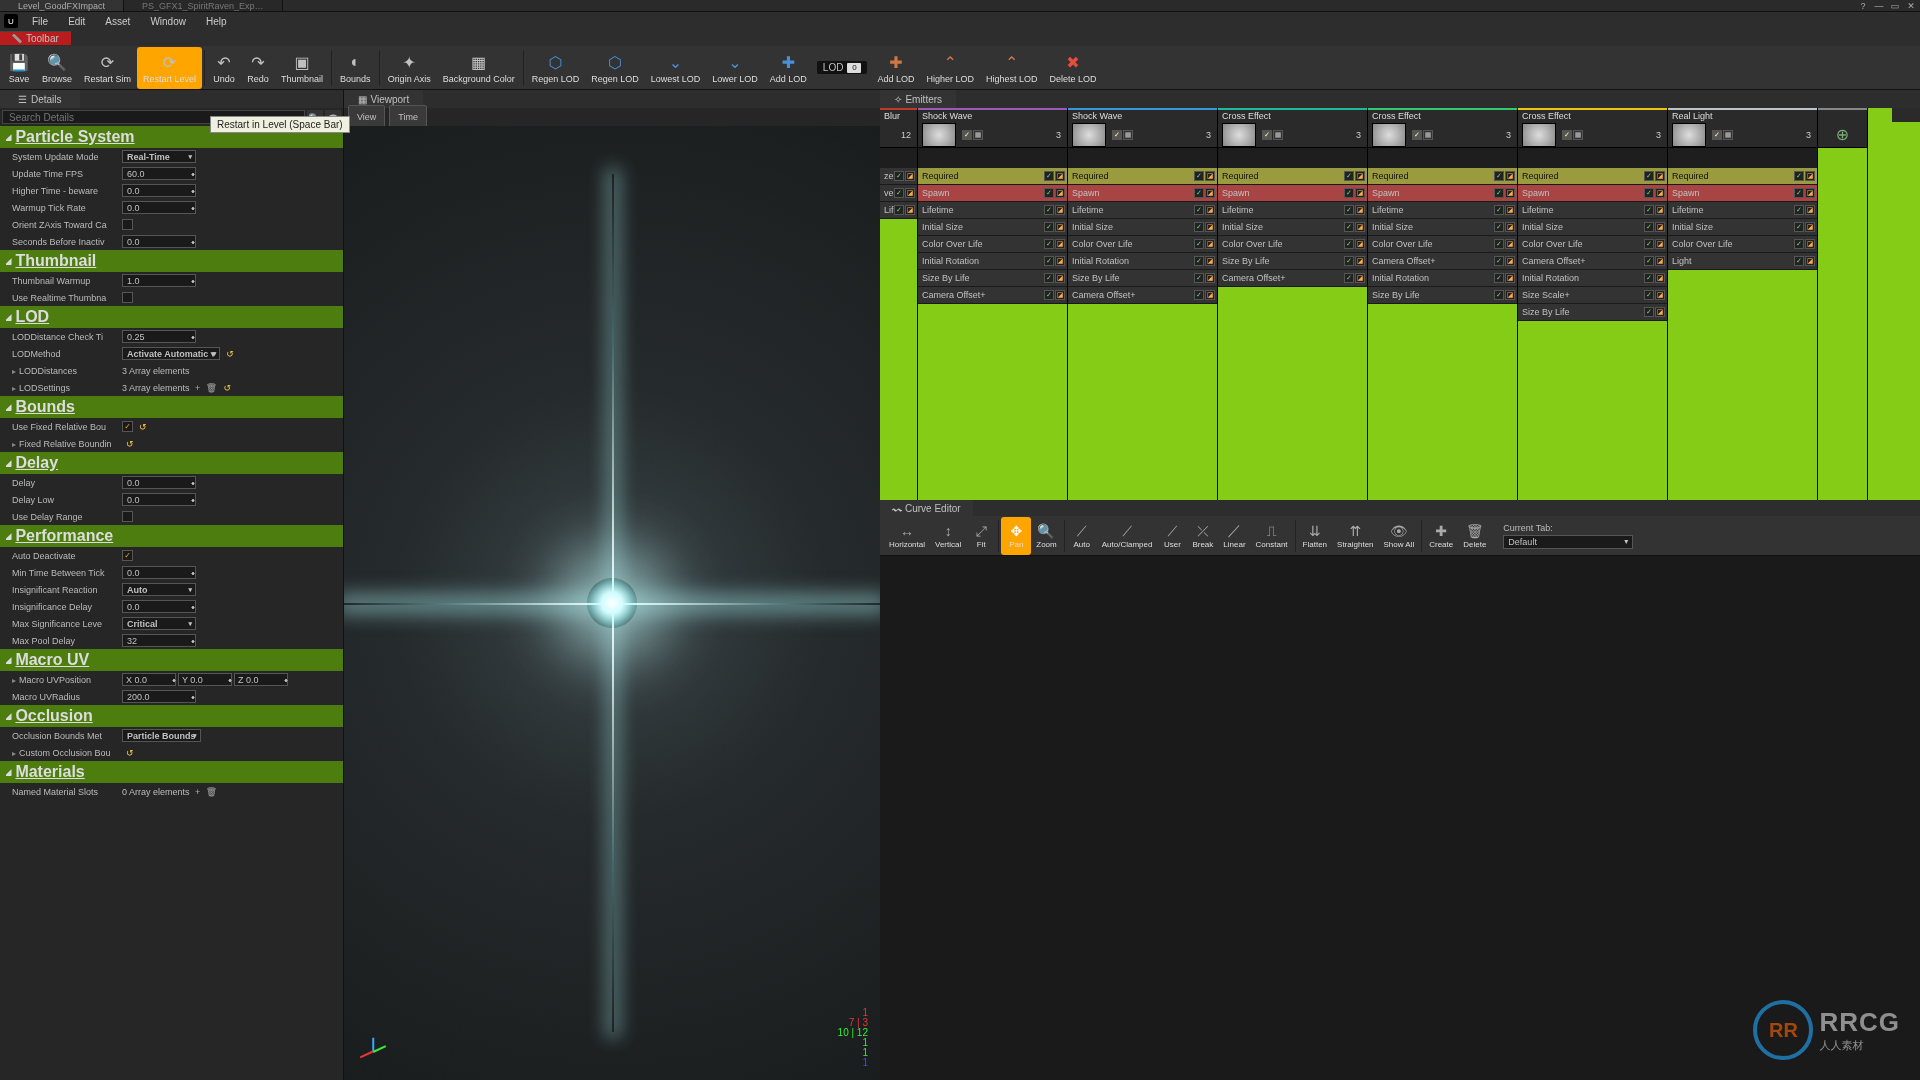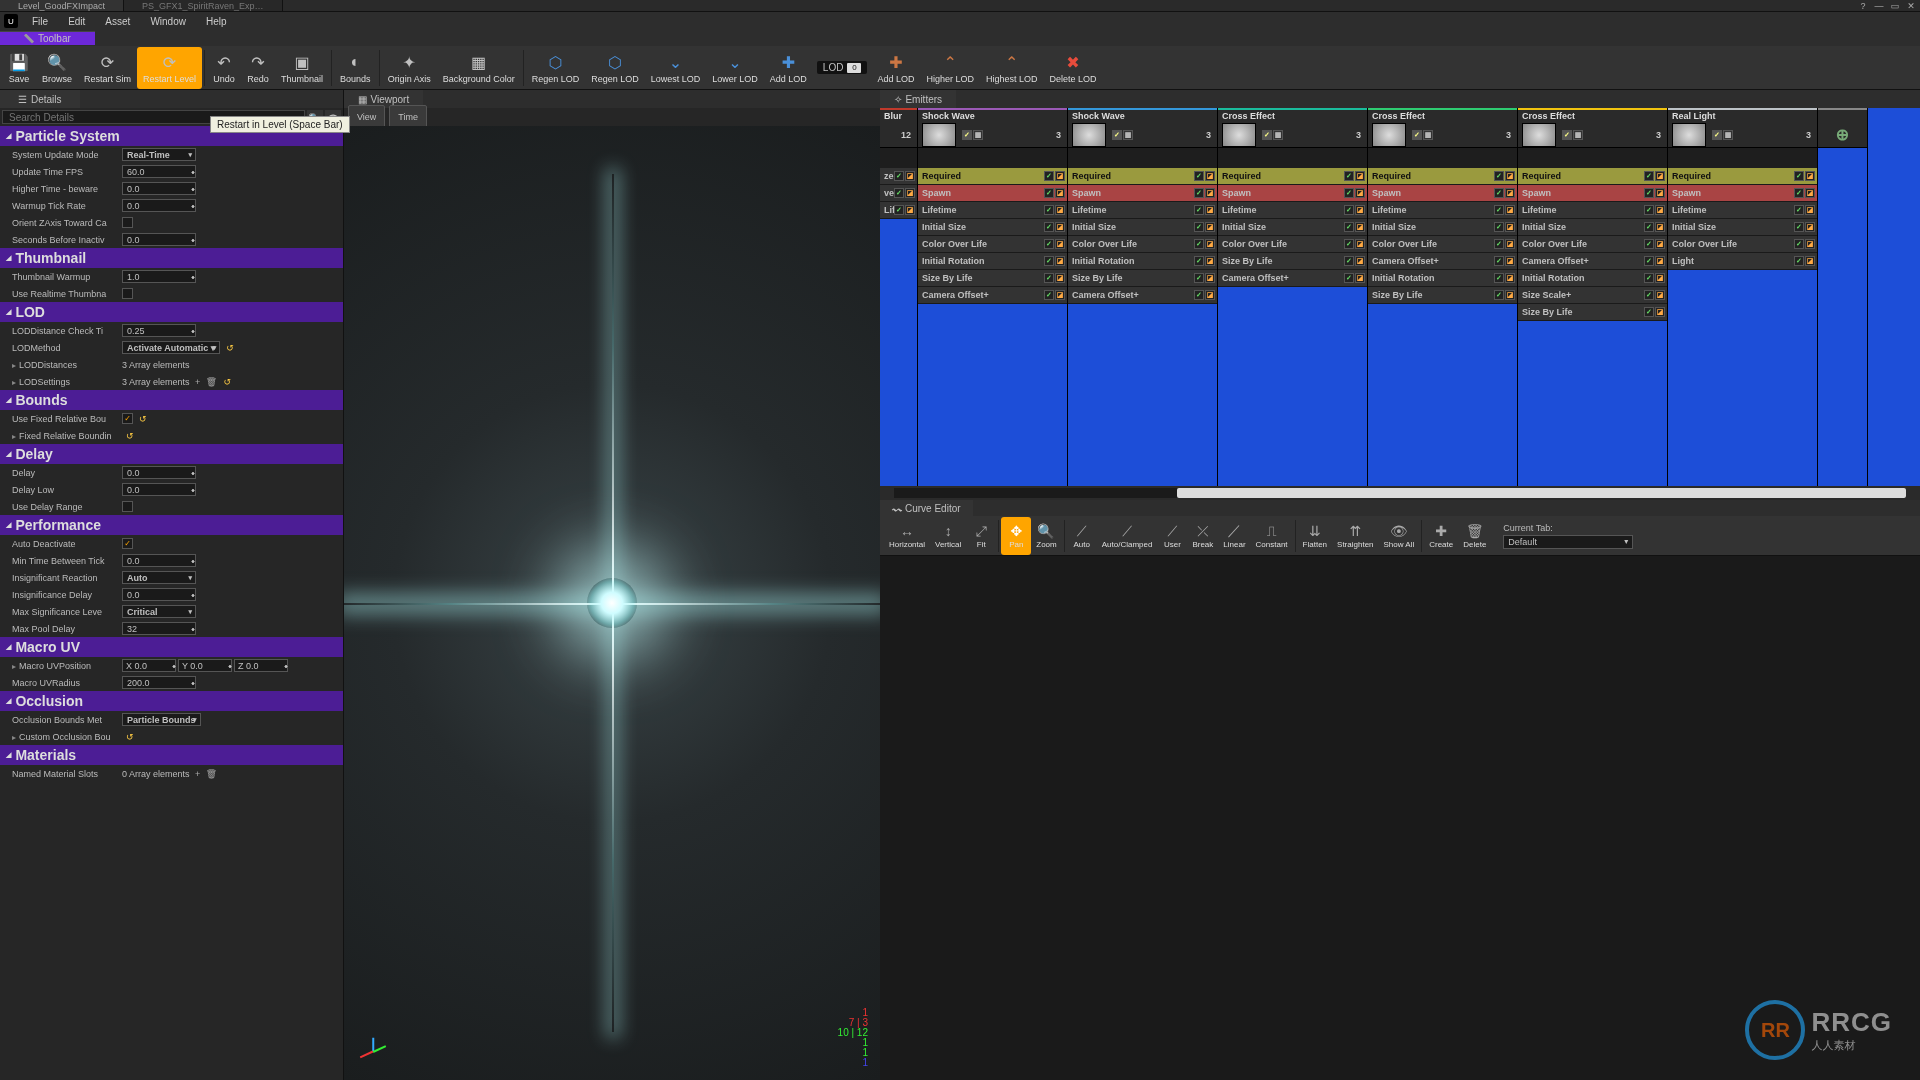--- a/index.html
+++ b/index.html
@@ -10,21 +10,21 @@
 .top-tab { padding:0 18px; background:#333; border-right:1px solid #111; font-size:9px; line-height:12px; color:#aaa; }
 .top-tab.inactive { background:#282828; color:#777; }
 
 
 .menu-bar { height:18px; background:#2d2d2d; display:flex; align-items:center; padding-left:4px; }
 .menu-bar span { padding:0 10px; font-size:10px; color:#ccc; }
 .ue-logo { width:14px; height:14px; background:#000; border-radius:2px; margin-right:4px; display:flex; align-items:center; justify-content:center; font-size:8px; color:#fff; }
 
 
 .toolbar-tab { height:16px; background:#2d2d2d; display:flex; align-items:center; }
-.toolbar-tab .tlabel { background:#6d28d9; padding:1px 24px; font-size:10px; border-top:1px solid #444; display:flex; align-items:center; gap:4px; }
+.toolbar-tab .tlabel { background:#b91c1c; padding:1px 12px; font-size:10px; border-top:1px solid #444; display:flex; align-items:center; gap:4px; }
 .wrench { width:10px; height:10px; background:linear-gradient(45deg,#888,#aaa); clip-path:polygon(0 20%,20% 0,40% 20%,100% 80%,80% 100%,20% 40%); }
 
 
 .toolbar { height:44px; background:#333; display:flex; align-items:center; padding:0 2px; border-bottom:1px solid #111; }
 .tb-btn { display:flex; flex-direction:column; align-items:center; justify-content:center; padding:2px 6px; height:42px; min-width:32px; cursor:pointer; }
 .tb-btn.highlight { background:#ffa500; border-radius:3px; }
 .tb-icon { width:22px; height:22px; margin-bottom:1px; display:flex; align-items:center; justify-content:center; font-size:16px; }
 .tb-label { font-size:9px; color:#ddd; white-space:nowrap; }
 .tb-sep { width:1px; height:36px; background:#222; margin:0 2px; }
 .lod-pill { background:#111; padding:1px 6px; border-radius:2px; margin:0 4px; font-size:9px; display:flex; align-items:center; gap:4px;}
@@ -37,21 +37,21 @@
 .main { display:flex; height:990px; }
 
 
 .details { width:344px; background:#262626; display:flex; flex-direction:column; border-right:1px solid #111; }
 .panel-tab { height:18px; background:#2d2d2d; display:flex; }
 .panel-tab-btn { background:#333; padding:2px 18px; font-size:10px; display:flex; align-items:center; gap:4px; }
 .search-row { height:18px; display:flex; padding:2px; gap:2px; }
 .search-input { flex:1; background:#1a1a1a; border:1px solid #444; color:#888; padding:0 6px; font-size:10px; }
 .search-btn { width:16px; height:16px; background:#333; display:flex; align-items:center; justify-content:center; }
 .details-body { flex:1; overflow-y:auto; }
-.section-hdr { background:#4c1d95; padding:2px 6px; font-size:14px; font-weight:bold; color:#ddd; display:flex; align-items:center; }
+.section-hdr { background:#4d7c0f; padding:2px 6px; font-size:16px; font-weight:bold; color:#ddd; display:flex; align-items:center;text-decoration:underline; }
 .section-hdr::before { content:"◢"; font-size:7px; margin-right:4px; transform:rotate(0deg); }
 .prop-row { display:flex; align-items:center; height:17px; padding-left:12px; }
 .prop-label { width:110px; font-size:9px; color:#bbb; overflow:hidden; white-space:nowrap; }
 .prop-val { display:flex; align-items:center; gap:2px; }
 .dd { background:#1a1a1a; border:1px solid #555; padding:0 4px; font-size:9px; height:13px; display:flex; align-items:center; min-width:74px; position:relative;font-weight:bold; }
 .dd::after { content:"▾"; position:absolute; right:3px; font-size:7px; }
 .num { background:#1a1a1a; border:1px solid #555; padding:0 4px; font-size:9px; height:13px; min-width:74px; position:relative; display:flex; align-items:center; }
 .num::after { content:"◂▸"; position:absolute; right:2px; font-size:6px; letter-spacing:-2px; }
 .chk { width:11px; height:11px; border:1px solid #555; background:#1a1a1a; display:flex; align-items:center; justify-content:center; font-size:8px; color:#ffa500; }
 .txt { font-size:9px; color:#bbb; }
@@ -75,21 +75,21 @@
 .axis-gizmo { position:absolute; left:14px; bottom:14px; width:30px; height:30px; }
 .axis-gizmo .ax { position:absolute; left:15px; top:15px; width:14px; height:1.5px; transform-origin:left center; }
 .axis-gizmo .z { background:#3af; transform:rotate(-90deg);} 
 .axis-gizmo .y { background:#3e3; transform:rotate(-25deg);} 
 .axis-gizmo .x { background:#e33; transform:rotate(155deg);} 
 
 
 .right-col { width:1040px; display:flex; flex-direction:column; }
 .em-tabs { height:18px; background:#2d2d2d; display:flex; }
 .em-tabbtn { background:#333; padding:2px 14px; font-size:10px; display:flex; align-items:center; gap:3px;}
-.emitters { flex:0 0 auto; background:#1d4ed8; height:392px; display:flex; flex-direction:column;font-weight:bold; }
+.emitters { flex:0 0 auto; background:#84cc16; height:392px; display:flex; flex-direction:row; }
 .em-scroll { flex:1; display:flex; overflow:hidden; }
 .em-col { width:150px; border-right:1px solid #000; display:flex; flex-direction:column; }
 .em-col.first { width:38px; }
 .em-hdr { height:40px; display:flex; flex-direction:column; border-bottom:1px solid #000; }
 .em-title-row { height:14px; display:flex; align-items:center; background:#2a2a2a; border-top:2px solid var(--ec,#888); }
 .em-title { flex:1; padding-left:4px; font-size:9px; color:#ddd; overflow:hidden; white-space:nowrap;}
 .em-body-row { flex:1; display:flex; align-items:center; background:#2a2a2a; }
 .em-thumb { width:34px; height:24px; background:radial-gradient(circle,#ddd,#888); margin:0 4px; border:1px solid #000;}
 .em-icons { display:flex; gap:1px; margin-left:2px;}
 .em-ic { width:10px; height:10px; background:#333; border:1px solid #555; font-size:7px; display:flex; align-items:center; justify-content:center;}
@@ -123,21 +123,21 @@
 .curve-body { flex:1; display:flex; background:#353535; }
 .curve-side { width:170px; background:#4b4b4b; border-right:1px solid #111;}
 .curve-graph { flex:1; position:relative; background:repeating-linear-gradient(0deg,#353535 0,#353535 95px,#2c2c2c 95px,#2c2c2c 96px), repeating-linear-gradient(90deg,#353535 0,#353535 95px,#2c2c2c 95px,#2c2c2c 96px); }
 .curve-graph::before { content:""; position:absolute; inset:0; background:repeating-linear-gradient(0deg, transparent 0, transparent 190px, #222 190px, #222 191px);}
 .cv-axis-lbl { position:absolute; left:6px; font-size:9px; color:#bbb;}
 
 
 .winbtns { position:absolute; right:4px; top:1px; display:flex; gap:6px; }
 .winbtns span { width:10px; height:10px; color:#aaa; font-size:9px; display:flex; align-items:center; justify-content:center;}
 
-.watermark { position:absolute; right:28px; bottom:20px; opacity:0.6; z-index:40; display:flex; align-items:center; gap:6px;}
+.watermark { position:absolute; right:20px; bottom:20px; opacity:0.6; z-index:40; display:flex; align-items:center; gap:6px;}
 .wm-circle { width:60px; height:60px; border:4px solid #2af; border-radius:50%; display:flex; align-items:center; justify-content:center; color:#f60; font-size:20px; font-weight:bold;}
 .wm-text { display:flex; flex-direction:column; color:#ddd;}
 .wm-text .big { font-size:26px; font-weight:bold; letter-spacing:1px;}
 .wm-text .small { font-size:11px;}
 
 
 .exp::before { content:"▸"; font-size:8px; margin-right:3px; color:#888;}
 </style>
 </head>
 <body>

